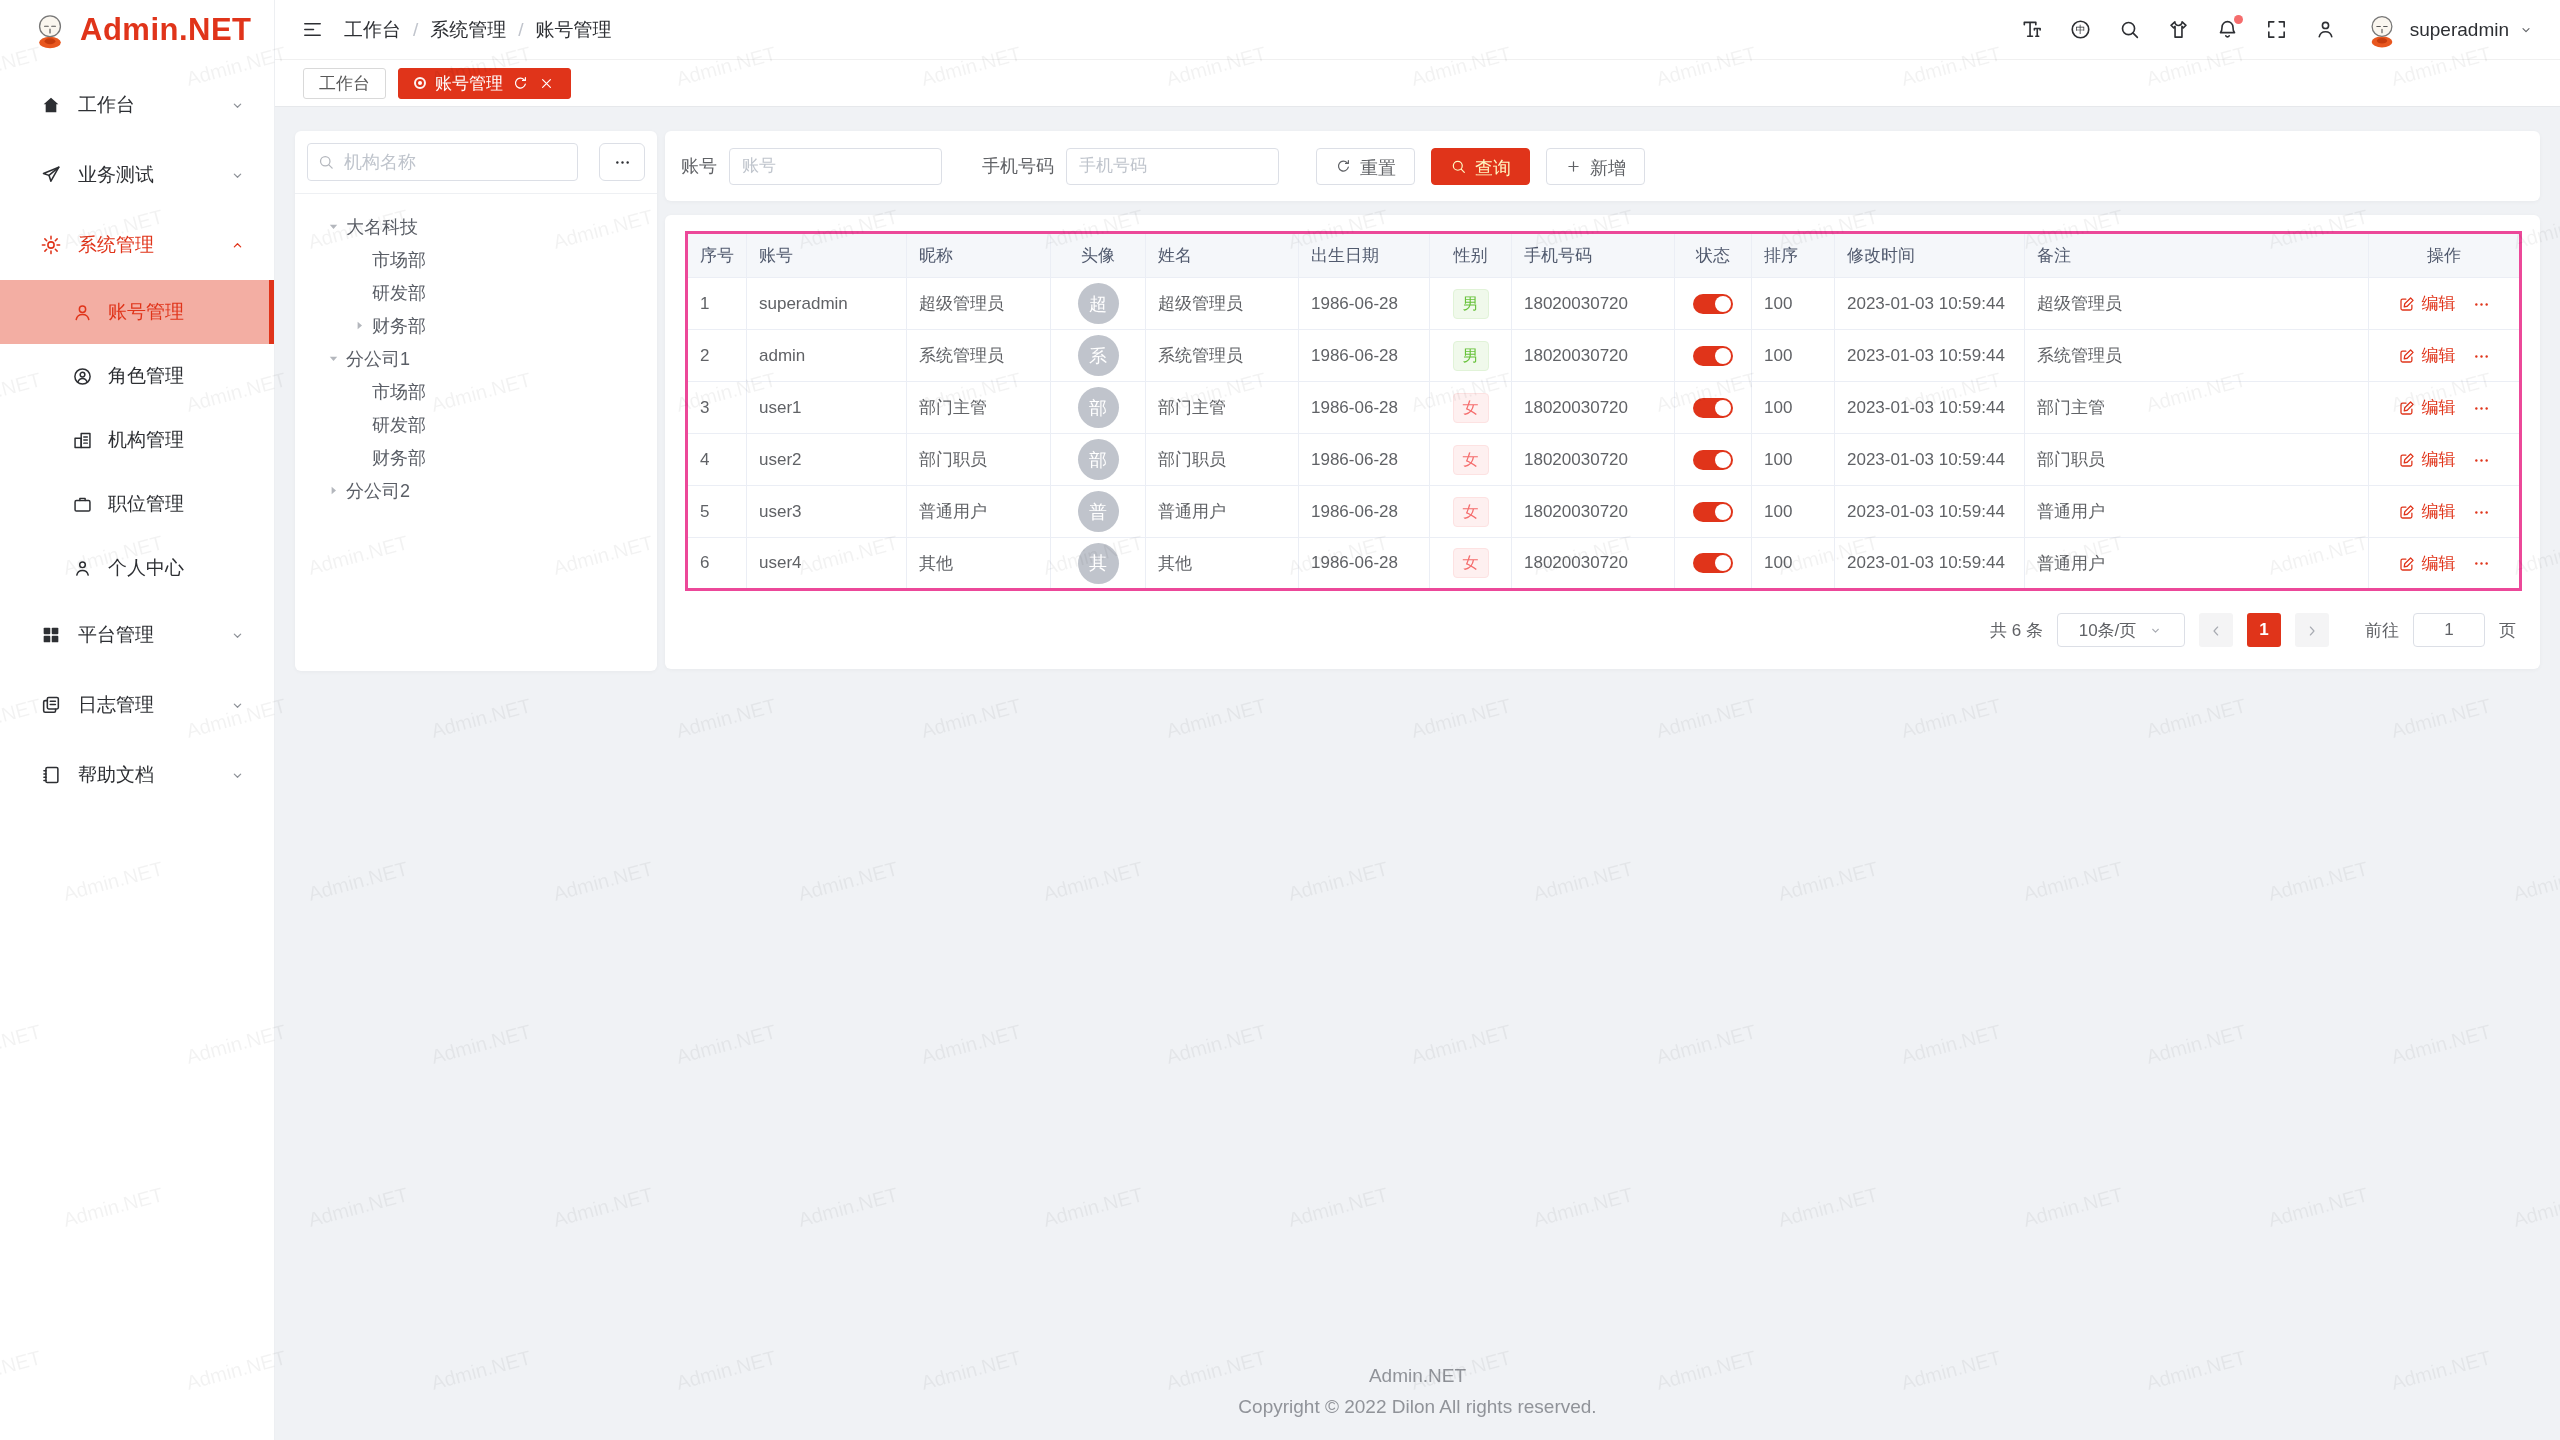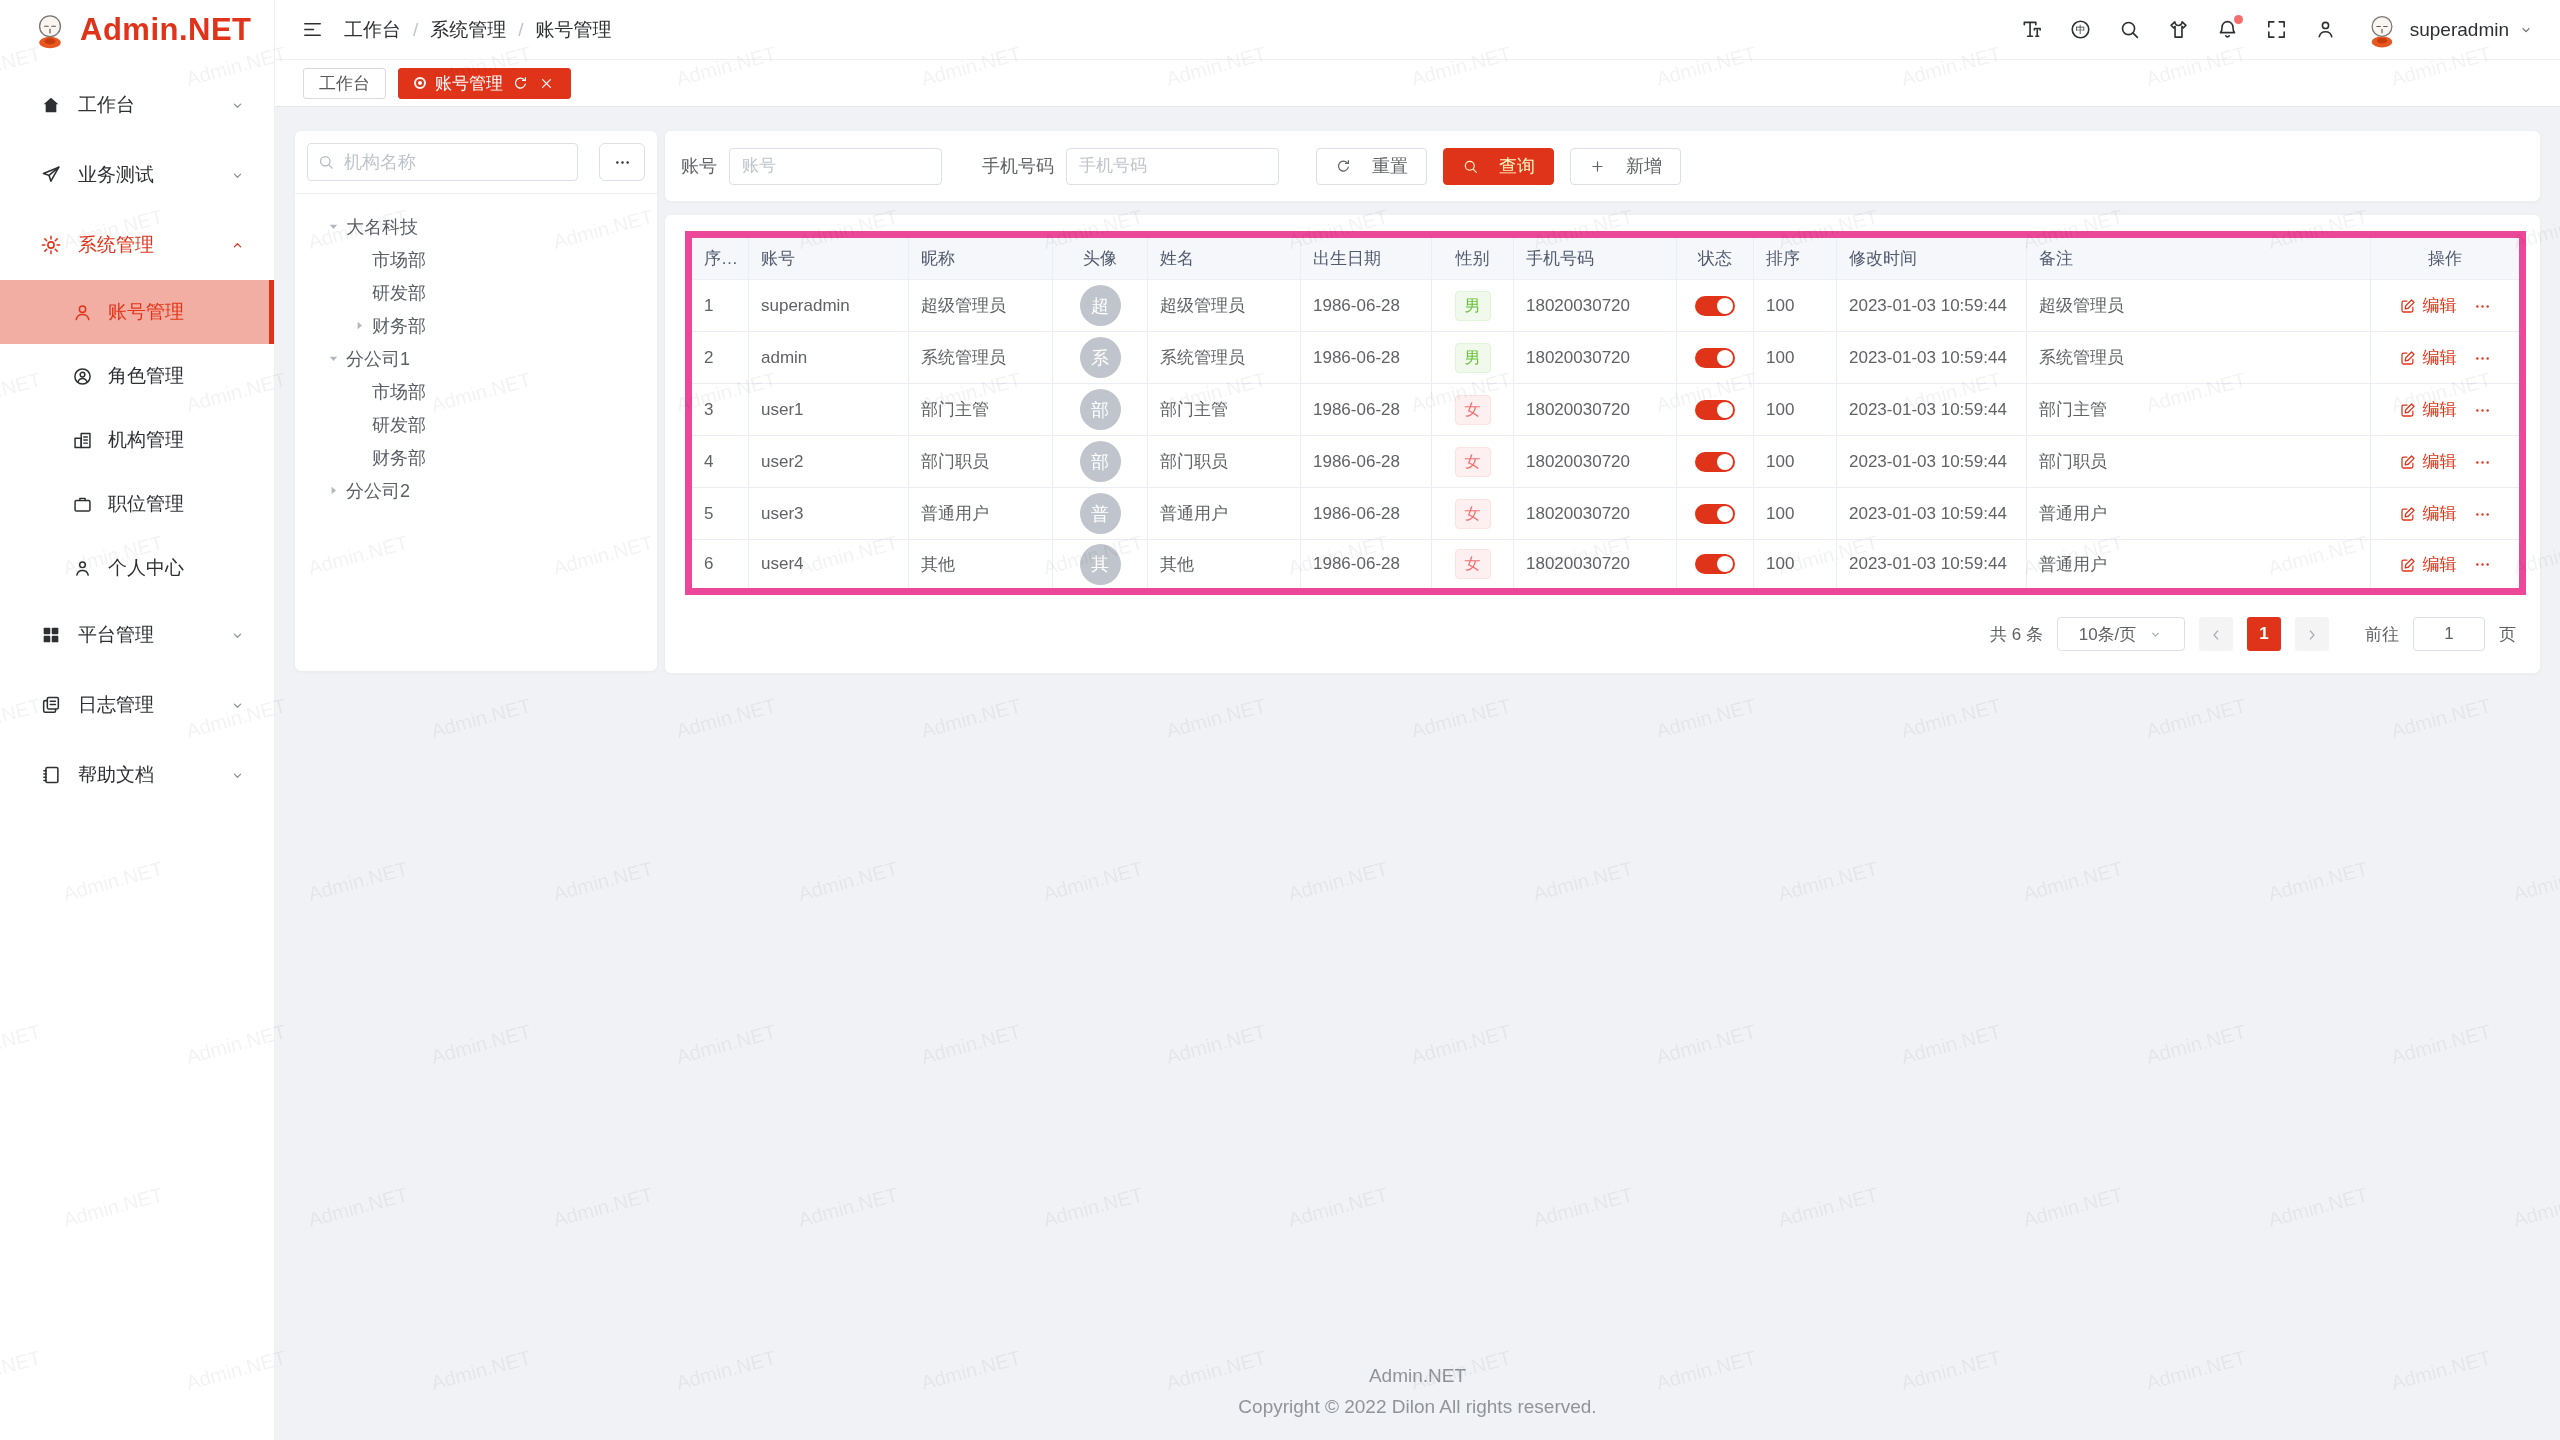--- a/index.html
+++ b/index.html
@@ -84,29 +84,29 @@
 
   
   .right-col{flex:1;min-width:0;display:flex;flex-direction:column}
 
   
   .query-card{height:70px;display:flex;align-items:center;padding:0 16px}
   .q-label{font-size:18px;color:#606266;margin-right:12px}
   .q-gap{margin-left:40px}
   .q-input{width:213px;height:37px;border:1px solid #dcdfe6;border-radius:4px;padding:0 12px;font-size:17px;color:#606266;outline:none}
   .q-input::placeholder{color:#bfc4cc}
-  .btn{height:37px;display:inline-flex;align-items:center;gap:20px;padding:16px 18px;border-radius:4px;font-size:18px;cursor:pointer;border:1px solid #dcdfe6;background:#fff;color:#606266;font-family:inherit}
+  .btn{height:37px;display:inline-flex;align-items:flex-start;gap:8px;padding:7px 18px;border-radius:4px;font-size:18px;cursor:pointer;border:1px solid #dcdfe6;background:#fff;color:#606266;font-family:inherit}
   .btn .ic{width:17px;height:17px}
   .btn-reset{margin-left:37px}
   .btn+.btn{margin-left:16px}
   .btn-primary{background:var(--accent);border-color:var(--accent);color:#fef9c3}
 
   
   .table-card{margin-top:14px;padding:16px 20px 14px}
-  table{width:100%;border-collapse:collapse;table-layout:fixed;border:7px solid #ec4899}
+  table{width:100%;border-collapse:collapse;table-layout:fixed;border:3px solid #ec4899}
   th,td{border-bottom:1px solid #ebeef5;border-right:1px solid #ebeef5;padding:0 12px;overflow:hidden;white-space:nowrap;text-overflow:ellipsis}
   th{height:45px;background:#f5f7fa;color:#515a6e;font-weight:500;font-size:17px;text-align:left}
   td{height:52px;color:#606266;font-size:17px;background:#fff}
   .ta-c{text-align:center}
   .avatar{display:inline-flex;width:41px;height:41px;border-radius:50%;background:#c0c4cc;color:#fff;align-items:center;justify-content:center;font-size:18px}
   .tag{display:inline-block;padding:0 9px;height:30px;line-height:28px;border-radius:4px;font-size:16px}
   .switch{display:inline-block;width:40px;height:20px;border-radius:10px;background:var(--accent);position:relative;cursor:pointer;vertical-align:middle}
   .switch .knob{position:absolute;right:2px;top:2px;width:16px;height:16px;border-radius:50%;background:#fff}
   .action-edit{color:var(--accent);display:inline-flex;align-items:center;gap:6px;cursor:pointer}
   .action-edit .ic{width:18px;height:18px}

